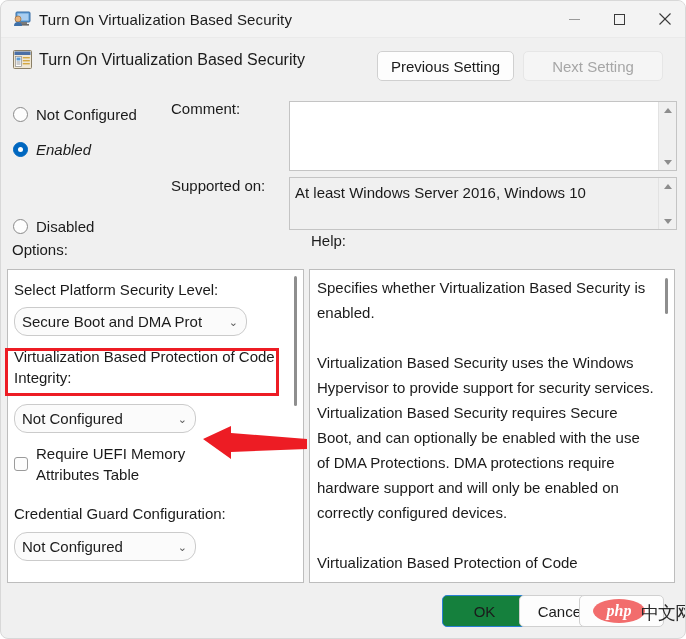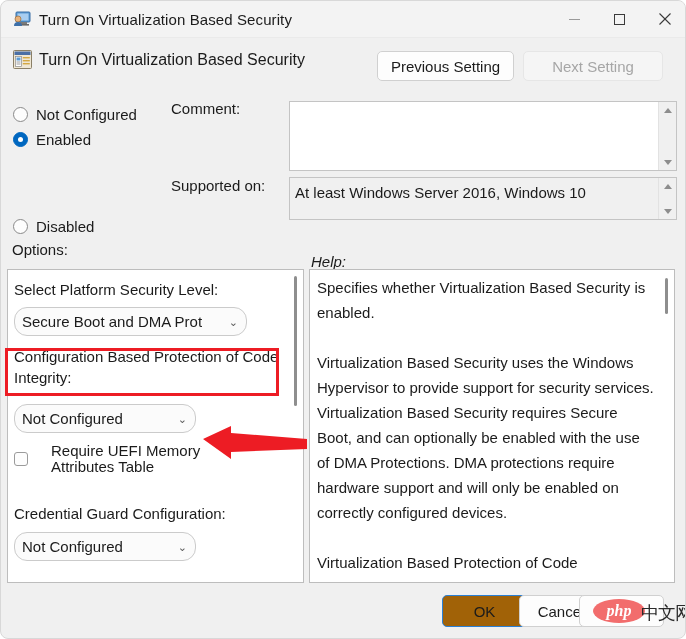--- a/index.html
+++ b/index.html
@@ -255,42 +255,42 @@
     width: 14px; height: 14px;
     box-sizing: border-box;
     border: 1px solid #9b9b9b;
     border-radius: 3px;
     background: #fdfdfd;
     flex: 0 0 auto;
   }
   .checkbox-text {
     font-size: 15px;
     color: #1b1b1b;
-    line-height: 16px;
-    margin-left: 23px;
+    line-height: 21px;
+    margin-left: 8px;
   }
 
   
   .help-text {
     position: absolute;
     left: 7px; top: 5px;
     width: 338px;
     font-size: 15px;
     line-height: 25px;
     color: #1b1b1b;
     white-space: pre-wrap;
   }
 
   
   #ok-button {
     position: absolute;
     left: 441px; top: 594px;
     width: 85px; height: 32px;
     border: 1px solid #2a7fd4;
-    background: #a16207;
+    background: #15803d;
     border-radius: 5px;
   }
   #cancel-button {
     position: absolute;
     left: 518px; top: 594px;
     width: 84px; height: 32px;
   }
   #apply-button {
     position: absolute;
     left: 578px; top: 594px;
@@ -398,21 +398,21 @@
     <span class="hdr-title">Turn On Virtualization Based Security</span>
   </div>
 
   <div class="btn disabled" id="next-setting-button">Next Setting</div>
   <div class="btn" id="prev-setting-button">Previous Setting</div>
 
   <div class="radio-row" style="top:103px;">
     <span class="radio"></span>
     <span class="radio-label">Not Configured</span>
   </div>
-  <div class="radio-row" style="top:128px;">
+  <div class="radio-row" style="top:138px;font-style:italic;">
     <span class="radio checked"></span>
     <span class="radio-label">Enabled</span>
   </div>
   <div class="radio-row" style="top:173px;margin-top:42px;">
     <span class="radio"></span>
     <span class="radio-label">Disabled</span>
   </div>
 
   <span class="field-label" style="left:170px; top:99px;">Comment:</span>
   <div class="box" style="left:288px; top:100px; width:388px; height:70px;">
@@ -421,45 +421,45 @@
       <div class="arrow up">
           <span class="tri-up"></span>
         </div>
       <div class="arrow down">
           <span class="tri-down"></span>
         </div>
     </div>
   </div>
 
   <span class="field-label" style="left:170px; top:176px;">Supported on:</span>
-  <div class="box" style="left:288px; top:176px; width:388px; height:43px; background:#f0f0f0;">
+  <div class="box" style="left:288px; top:176px; width:388px; height:53px; background:#f0f0f0;">
     <div class="inner" style="top:5px;">At least Windows Server 2016, Windows 10</div>
     <div class="vscroll">
       <div class="arrow up">
           <span class="tri-up"></span>
         </div>
       <div class="arrow down">
           <span class="tri-down"></span>
         </div>
     </div>
   </div>
 
   <span class="panel-label" style="left:11px; top:240px;">Options:</span>
-  <span class="panel-label" style="left:310px; top:252px;font-style:italic;">Help:</span>
+  <span class="panel-label" style="left:310px; top:231px;">Help:</span>
 
   <div class="panel" style="left:6px; top:268px; width:297px; height:314px;">
 
     <span class="opt-label" style="left:6px; top:9px;">Select Platform Security Level:</span>
 
     <div class="combo" style="left:6px; top:37px; width:233px;">
       <span class="val">Secure Boot and DMA Prot</span>
       <span class="chev">⌄</span>
     </div>
 
-    <span class="opt-label" style="left:6px; top:76px; width:270px;">Configuration Based Protection of Code Integrity:</span>
+    <span class="opt-label" style="left:6px; top:76px; width:270px;">Virtualization Based Protection of Code Integrity:</span>
 
     <div class="combo" style="left:6px; top:134px; width:182px;">
       <span class="val">Not Configured</span>
       <span class="chev">⌄</span>
     </div>
 
     <div class="checkbox-row" style="left:6px; top:173px; width:200px;">
       <span class="checkbox"></span>
       <span class="checkbox-text">Require UEFI Memory Attributes Table</span>
     </div>

